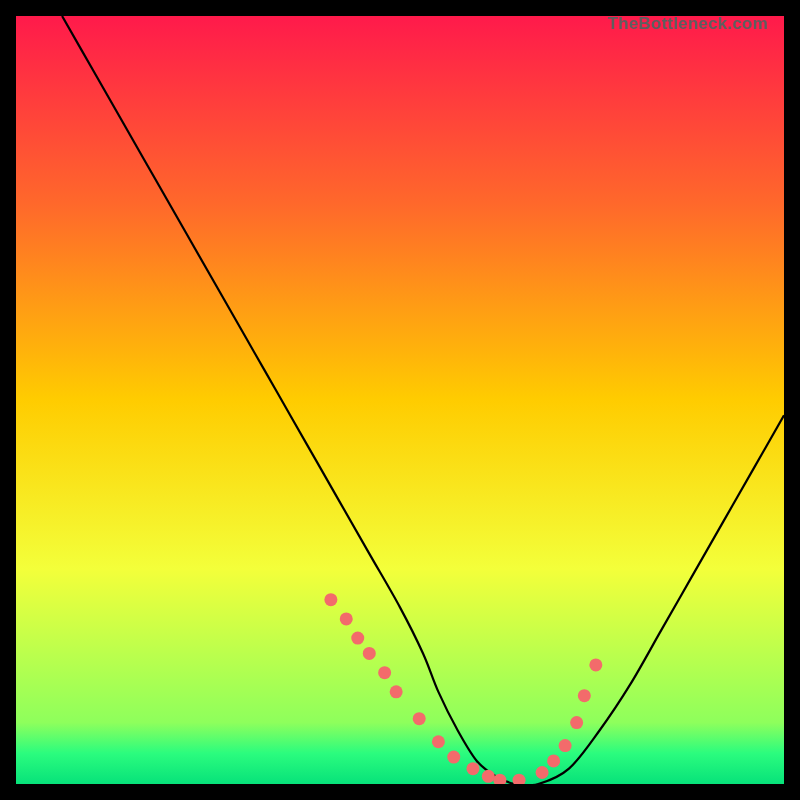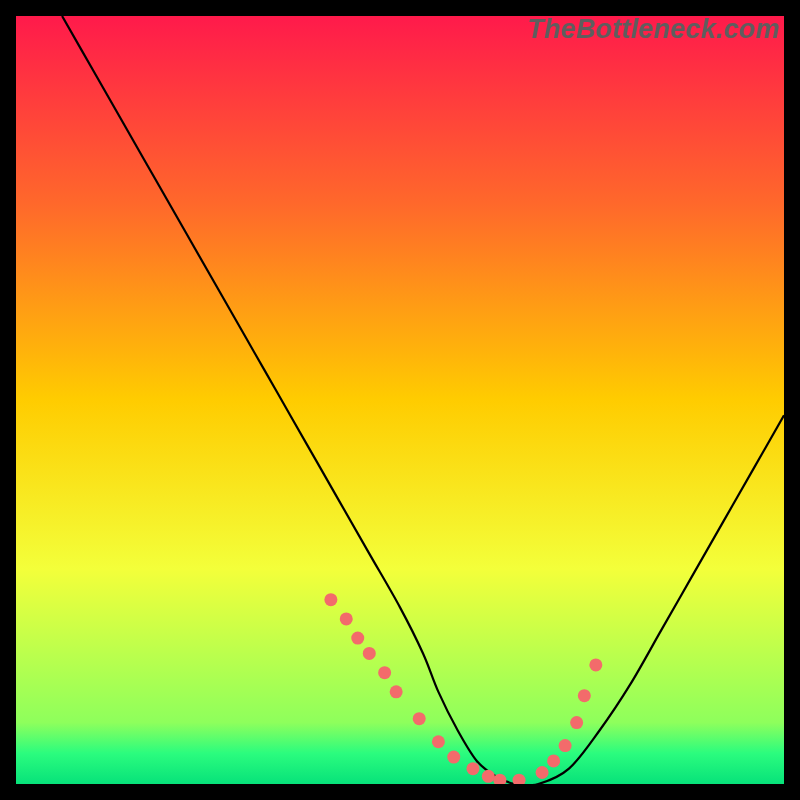--- a/index.html
+++ b/index.html
@@ -21,29 +21,28 @@
   .plot {
     position: absolute;
     left: 0;
     top: 0;
     width: 768px;
     height: 768px;
   }
   .watermark {
     position: absolute;
     top: -2px;
-    right: 4px;
+    right: 16px;
     font-family: Arial, Helvetica, sans-serif;
-    font-size: 27px;
+    font-size: 17px;
     font-weight: 600;
     color: #5e5e5e;
     letter-spacing: 0.2px;
     user-select: none;
     white-space: nowrap;
-    font-style: italic;
   }
 </style>
 </head>
 <body>
 
 <div class="frame">
   <svg class="plot" viewBox="0 0 768 768" preserveAspectRatio="none">
     <defs>
       <linearGradient id="bg" x1="0" y1="0" x2="0" y2="1">
           <stop offset="0%" stop-color="#ff1a4b"></stop>

